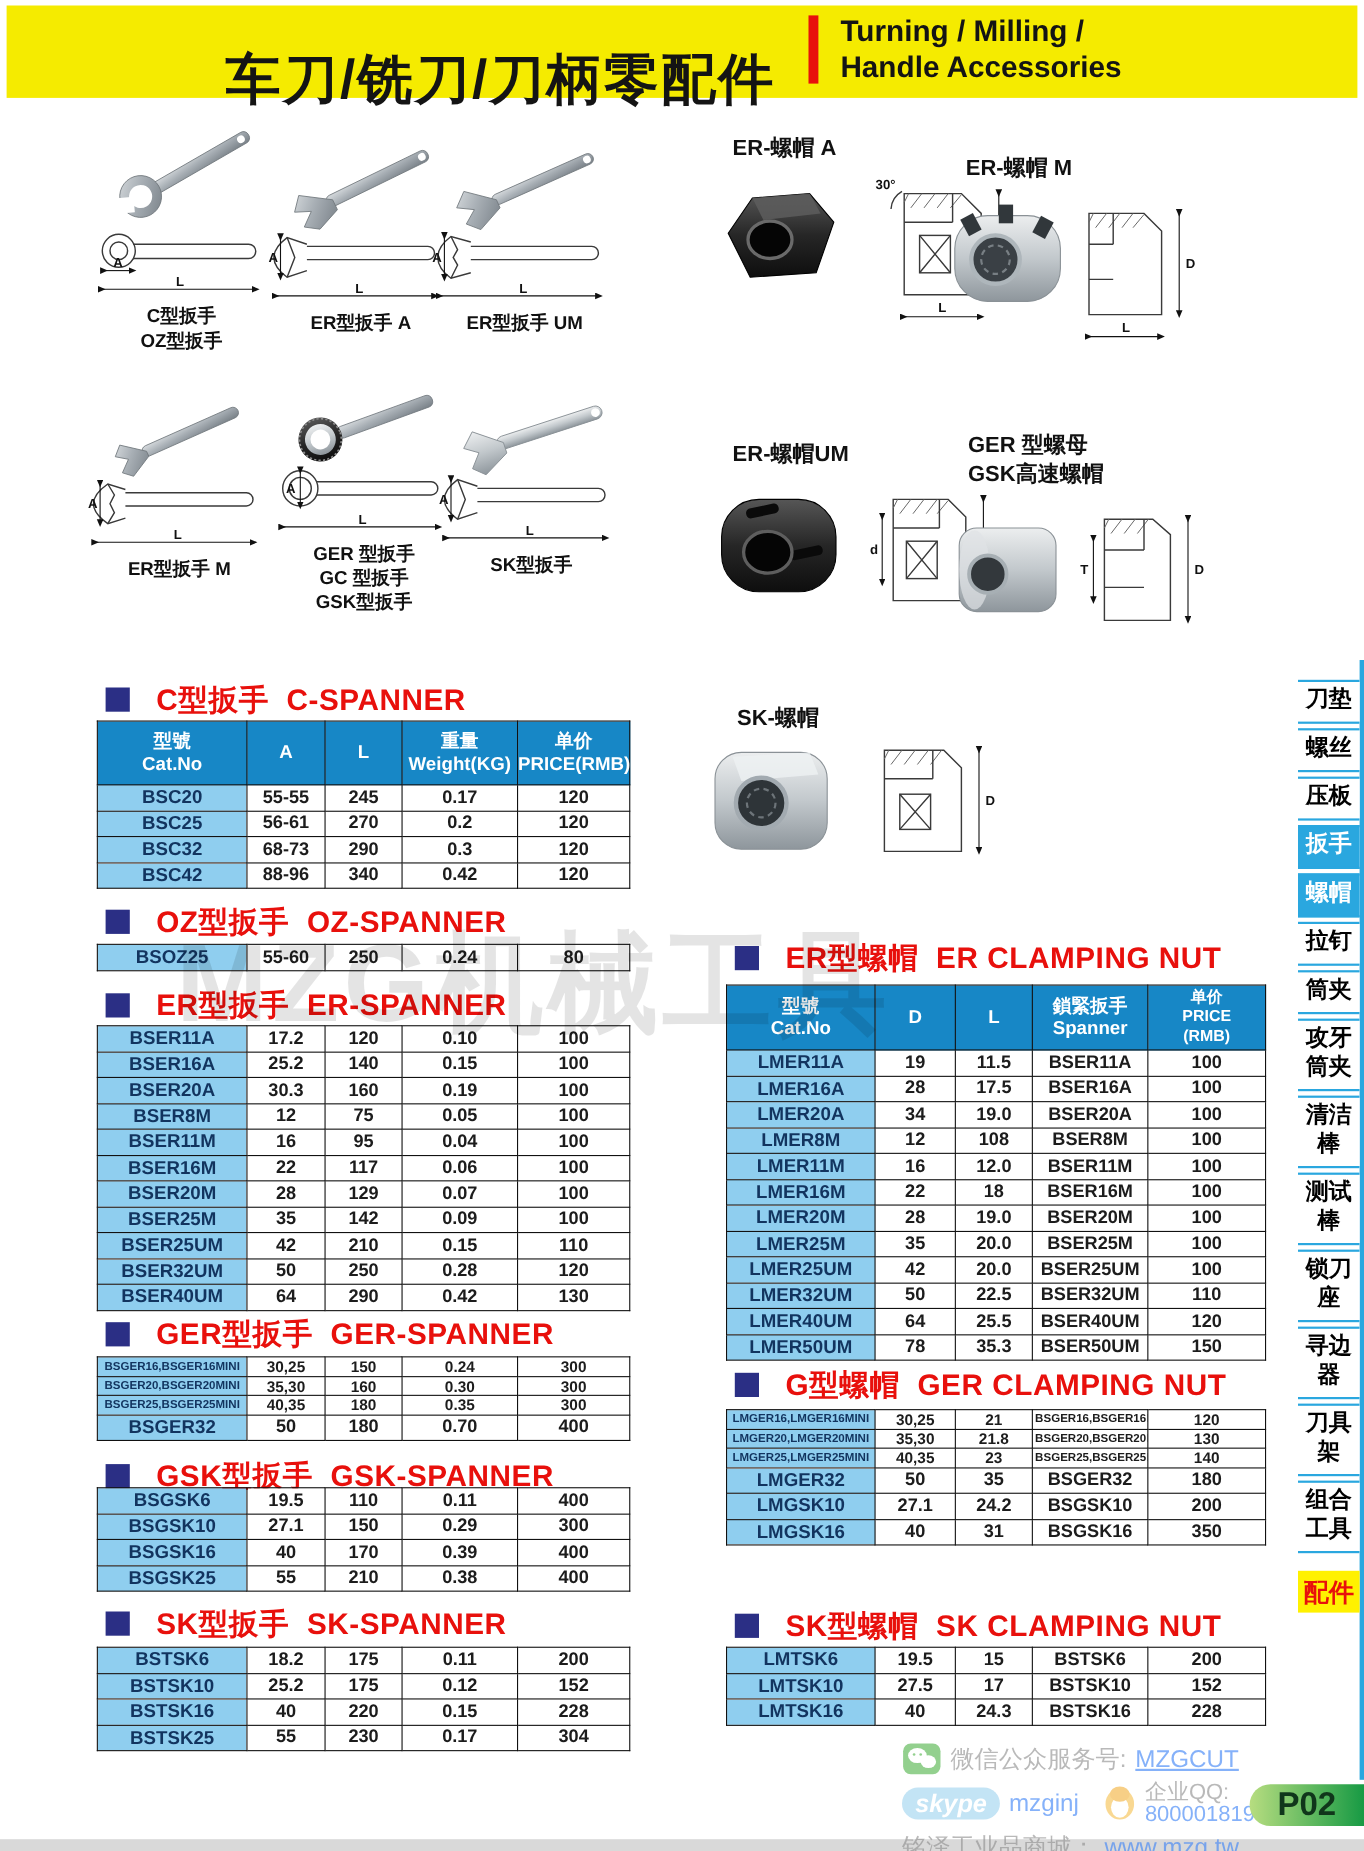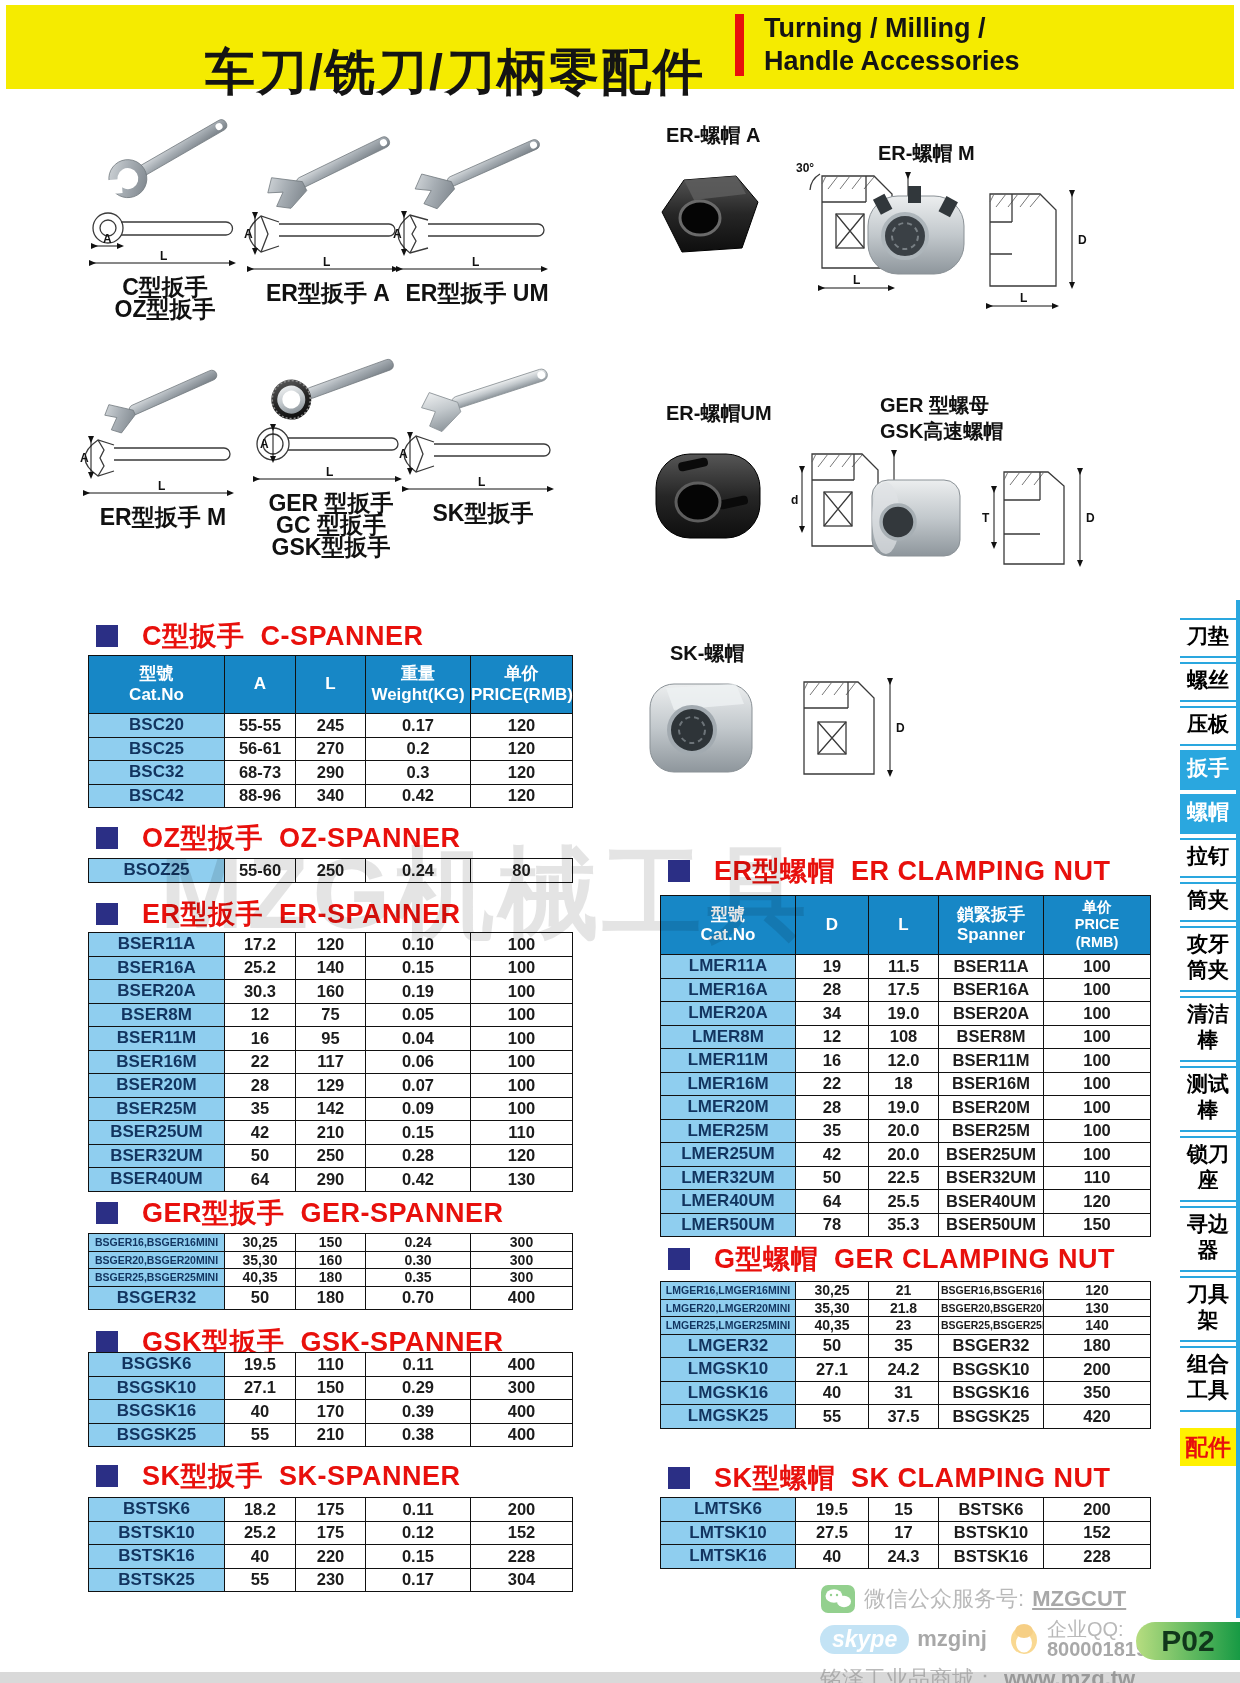--- a/index.html
+++ b/index.html
@@ -45,35 +45,35 @@
             text-align:center;font-size:21px;font-weight:bold;line-height:26px;padding:5px 2px;
             background:#fff;color:#000;}
   .side-tab.active{background:#2AA7DF;color:#fff;border-color:#2AA7DF;}
   .side-line{position:absolute;left:1236px;top:600px;width:4px;height:1018px;background:#2AA7DF;z-index:2;}
   .acc-tab{position:absolute;left:1180px;top:1428px;width:56px;height:38px;background:#FFF100;
            color:#E8100C;font-size:23px;font-weight:bold;display:flex;align-items:center;
            justify-content:center;z-index:3;}
 
   
   .illus{position:absolute;width:170px;z-index:1;}
-  .cap{width:170px;text-align:center;font-size:23px;font-weight:bold;color:#111;
+  .cap{width:170px;text-align:center;font-size:17px;font-weight:bold;color:#111;
        white-space:pre-line;line-height:22px;margin-top:2px;}
   .nut{position:absolute;z-index:1;}
   .nut-cap{font-size:20px;font-weight:bold;color:#111;white-space:pre-line;line-height:26px;
            padding-left:18px;margin-bottom:2px;}
   .dg path,.dg rect,.dg circle{fill:none;stroke:#3a3a3a;stroke-width:1.3px;}
   .dg .h{stroke:#666;stroke-width:0.9px;}
   .dg line{stroke:#111;stroke-width:1px;}
   .dim{font-family:"Liberation Sans",sans-serif;font-size:12px;font-weight:bold;fill:#111;}
 
   
   .footer{position:absolute;left:820px;top:1584px;opacity:0.62;z-index:2;}
   .f-row{display:flex;align-items:center;gap:8px;margin-bottom:5px;}
   .f-gray{color:#8f8f8f;font-size:22px;}
-  .f-pink{color:#737373;font-size:22px;font-weight:bold;text-align:center;}
+  .f-pink{color:#3b82f6;font-size:22px;font-weight:normal;text-align:center;}
   .u{text-decoration:underline;}
   .skype-logo{font-style:italic;font-weight:bold;font-size:23px;color:#fff;background:#9fd3ef;
               border-radius:15px;padding:1px 12px;}
   .qq-text{display:inline-flex;flex-direction:column;line-height:20px;}
   .qq-text .f-gray{font-size:20px;}
   .qq-text .f-pink{font-size:20px;}
   .page-pill{position:absolute;left:1136px;top:1622px;width:104px;height:38px;
              border-radius:19px 0 0 19px;background:linear-gradient(90deg,#b7dd80,#179a44);
              display:flex;align-items:center;justify-content:center;font-size:30px;
              font-weight:bold;color:#10361b;z-index:3;}
@@ -835,27 +835,20 @@
           <td>24.2</td>
           <td>BSGSK10</td>
           <td>200</td>
         </tr>
         <tr>
           <td>LMGSK16</td>
           <td>40</td>
           <td>31</td>
           <td>BSGSK16</td>
           <td>350</td>
-        </tr>
-        <tr>
-          <td>LMGSK25</td>
-          <td>55</td>
-          <td>37.5</td>
-          <td>BSGSK25</td>
-          <td>420</td>
         </tr>
       </tbody>
     </table>
 </div>
 
 <div class="sec-head" style="left:656px;top:1460px">
   <span class="sq"></span>
   <span class="sec-txt">SK型螺帽  SK CLAMPING NUT</span>
 </div>
 <div class="tbl" style="left:660px;top:1497px;width:490px">

